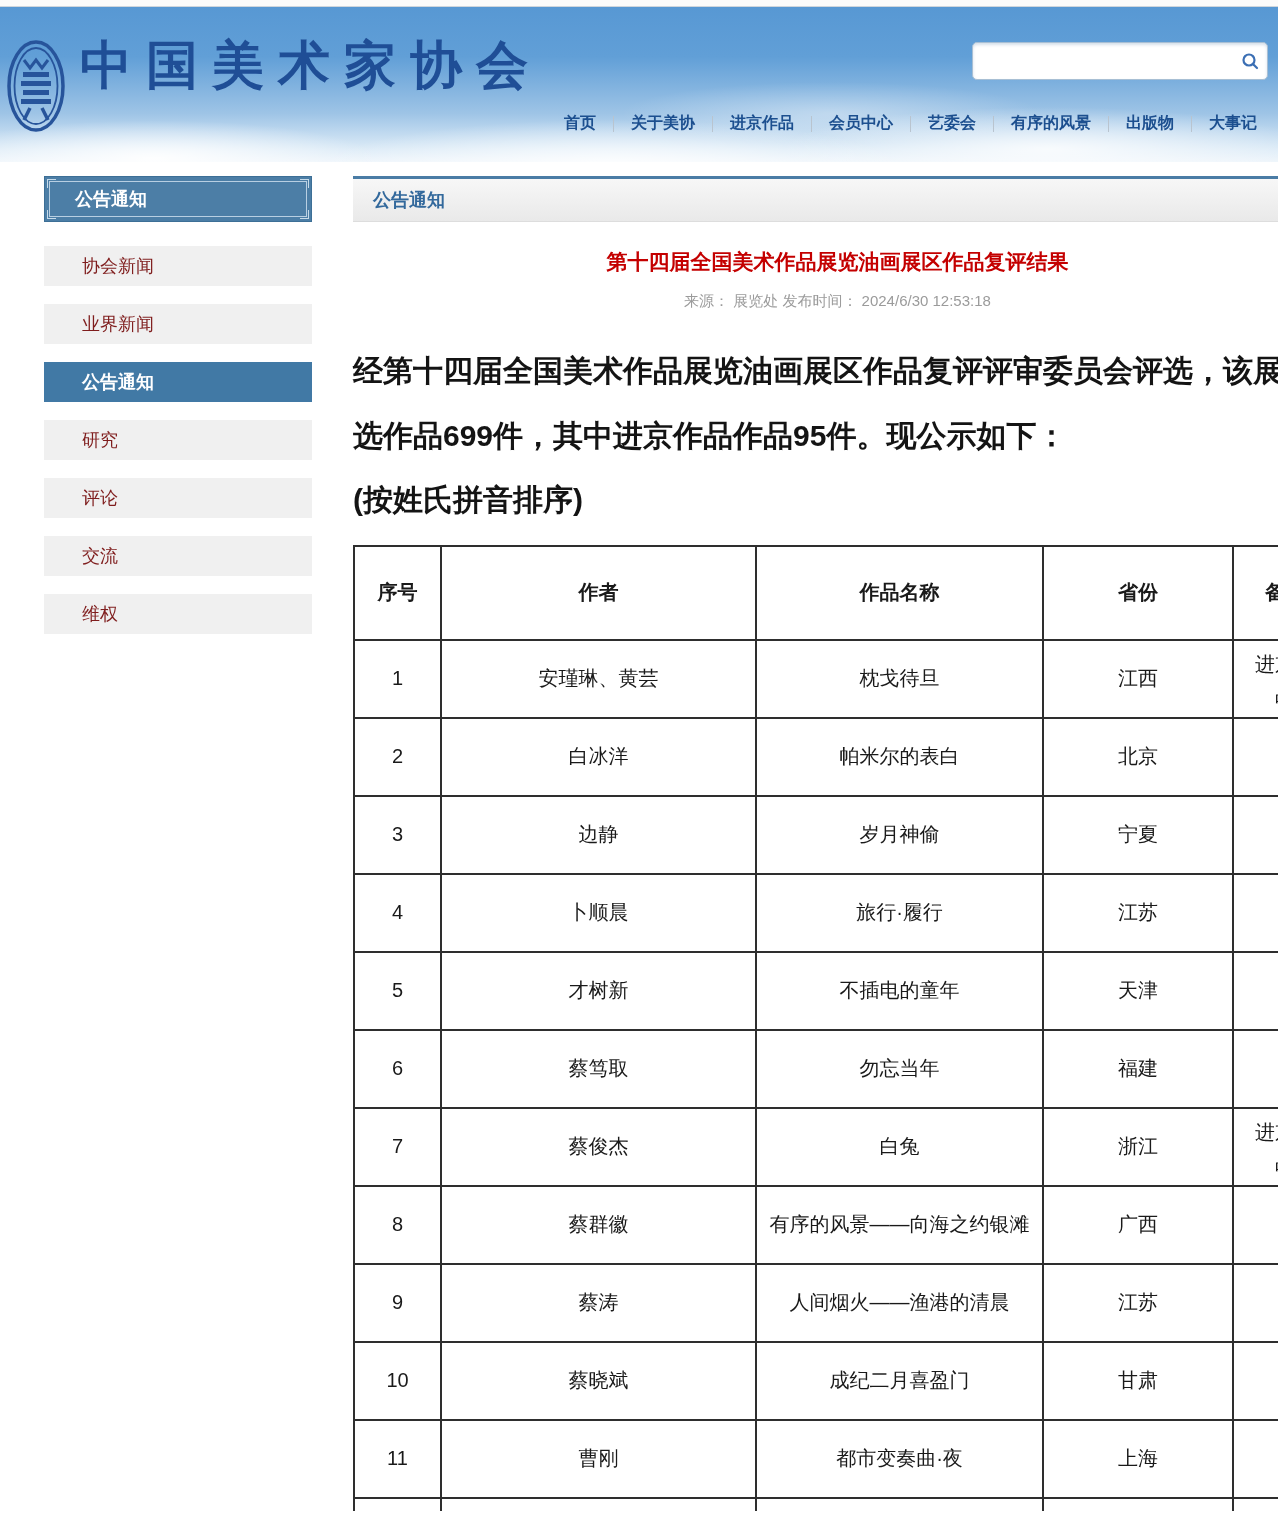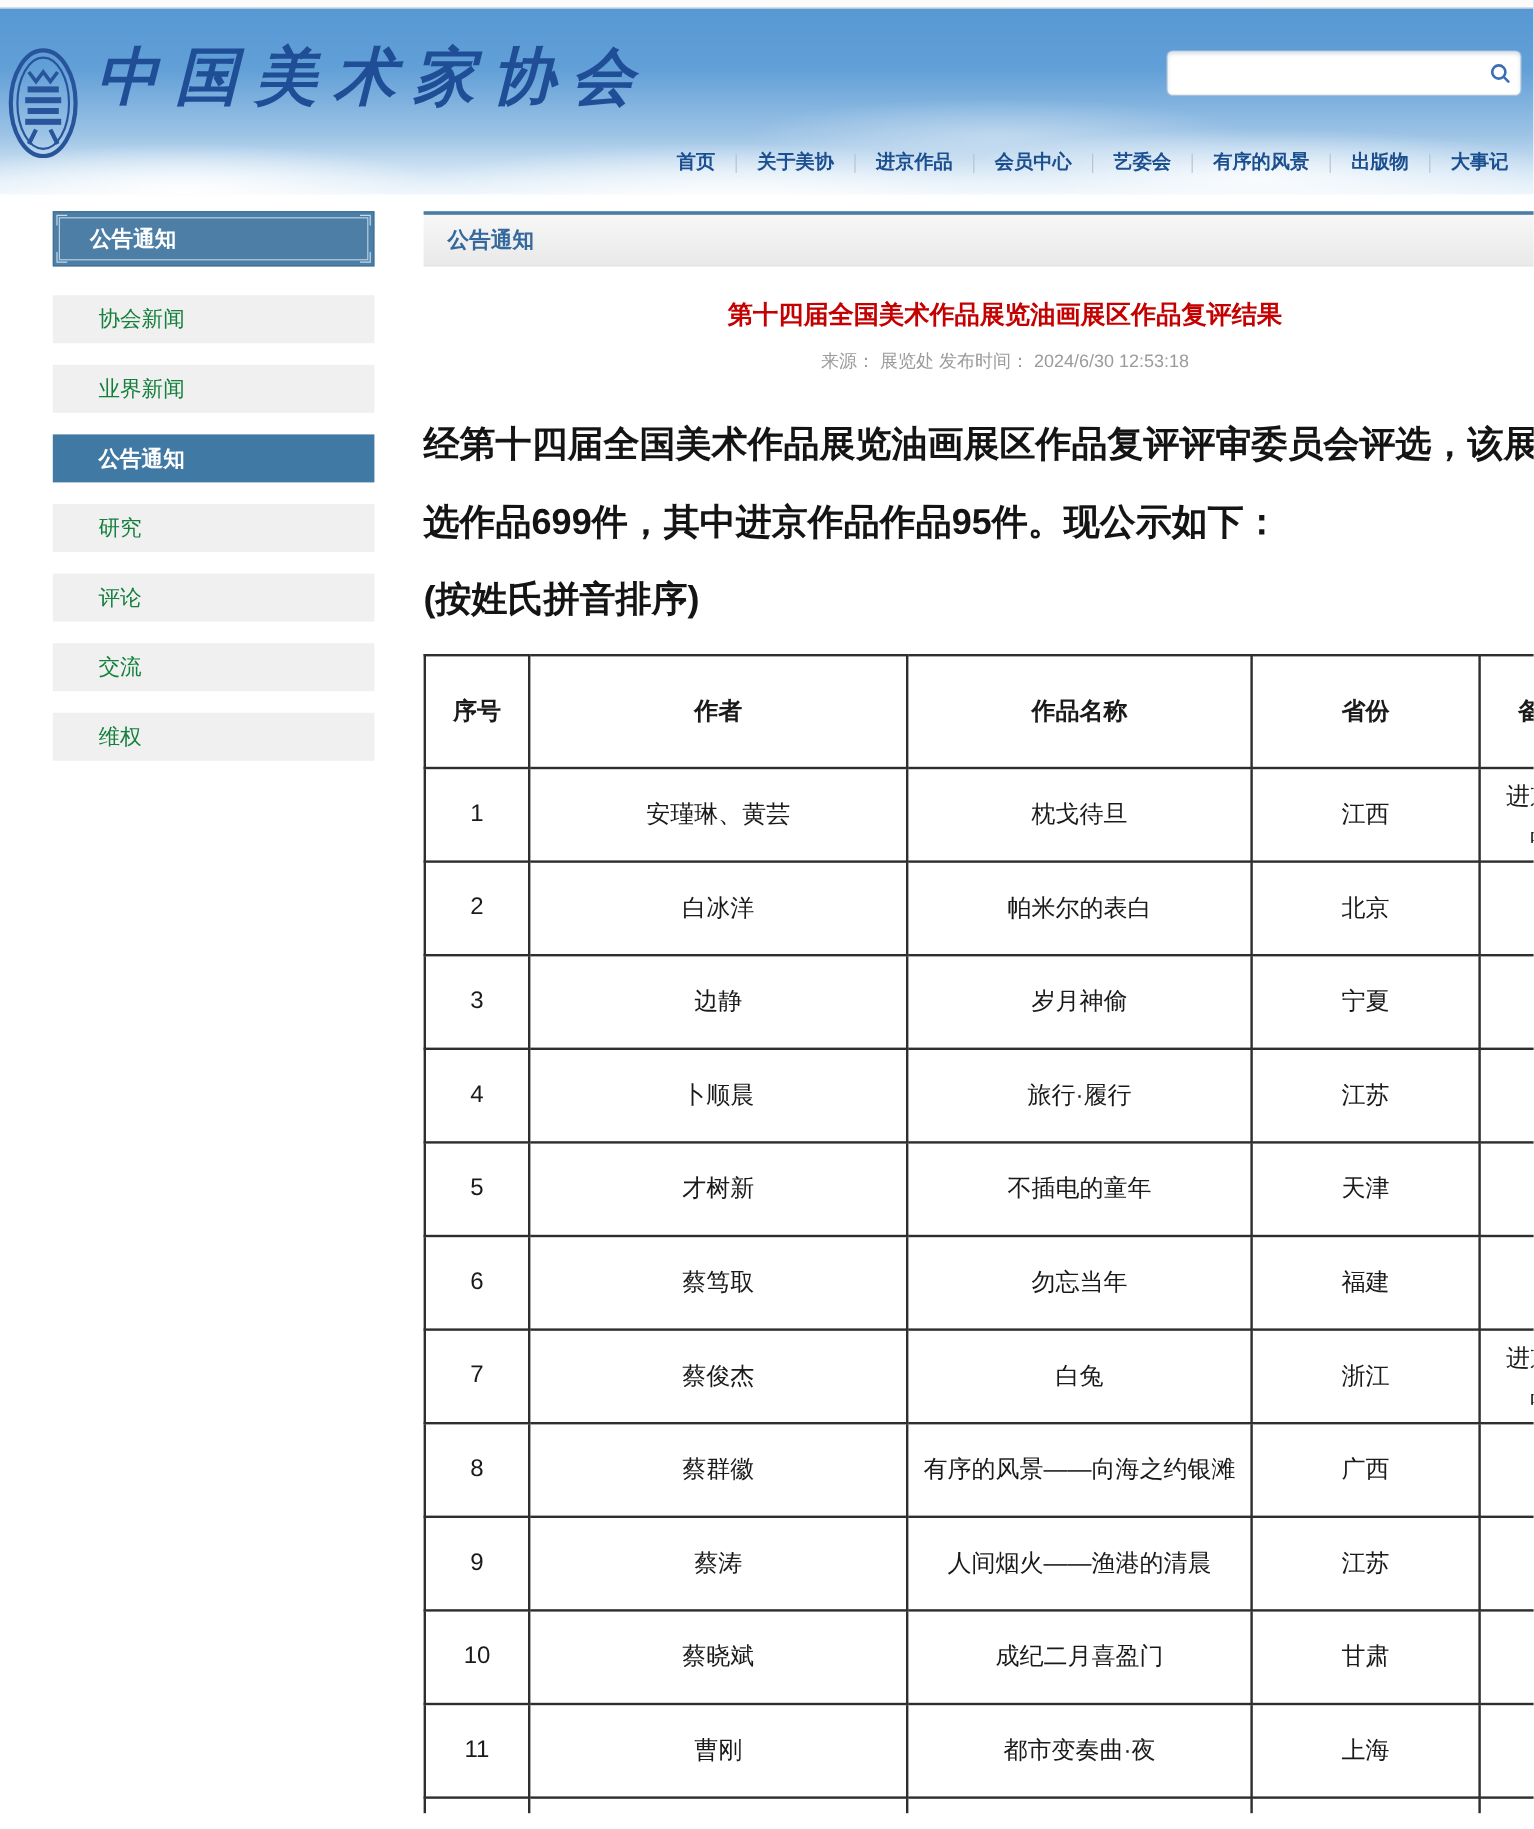--- a/index.html
+++ b/index.html
@@ -14,32 +14,32 @@
       radial-gradient(ellipse 380px 60px at 82% 92%, rgba(255,255,255,.8), rgba(255,255,255,0) 70%),
       radial-gradient(ellipse 300px 45px at 65% 70%, rgba(255,255,255,.35), rgba(255,255,255,0) 70%),
       linear-gradient(#5697d3 0%, #619fd7 35%, #9ec4e6 70%, #dcebf7 92%, #eef5fb 100%);
   }
   .top-strip { position:absolute; top:0; left:0; width:100%; height:7px;
     background:#fbfbfb; border-bottom:1px solid #cfd6dd; }
   .logo-wrap { position:absolute; left:6px; top:32px; display:flex; align-items:flex-start; }
   .seal { width:60px; height:96px; margin-top:6px; }
   .logo-text { margin-left:14px; }
   .logo-cn { font-family:"DejaVu Serif","Liberation Serif",serif; font-weight:bold;
-    font-style:italic; font-size:52px; letter-spacing:14px; color:#1f4e96; line-height:66px; white-space:nowrap; }
+    font-size:52px; letter-spacing:14px; color:#1f4e96; line-height:66px; white-space:nowrap; }
   .logo-en { font-size:26px; font-weight:bold; color:#27549b; letter-spacing:.5px; margin-top:2px; }
 
   .search-box { position:absolute; top:42px; right:10px; width:296px; height:38px;
     background:#fff; border:1px solid #a8bfd4; border-radius:5px;
     box-shadow:inset 0 2px 3px rgba(90,130,170,.25); display:flex; align-items:center; }
   .search-input { flex:1; height:100%; border:none; outline:none; background:transparent;
     padding:0 10px; font-size:15px; color:#333; }
   .search-btn { width:34px; height:100%; border:none; background:transparent; cursor:pointer;
     display:flex; align-items:center; justify-content:center; }
 
-  .main-nav { position:absolute; right:4px; bottom:16px; display:flex; align-items:center; white-space:nowrap; }
+  .main-nav { position:absolute; right:4px; bottom:28px; display:flex; align-items:center; white-space:nowrap; }
   .nav-item { font-size:16px; font-weight:bold; color:#1c4f8f; text-decoration:none;
     padding:0 17px; cursor:pointer; }
   .nav-sep { width:1px; height:16px; background:#b9c4cf; }
 
   
   .page-body { display:flex; padding-top:14px;padding-left:44px; }
   .sidebar { width:268px; flex:0 0 268px; }
   .content { width:1010px; flex:0 0 1010px; margin-left:41px; }
 
   
@@ -47,21 +47,21 @@
     display:flex; align-items:center; padding-left:30px;
     font-size:18px; font-weight:bold; border:1px solid #3d6f96; }
   .panel-frame { position:absolute; inset:4px; border:1px solid rgba(220,235,246,.75); pointer-events:none; }
   .corner { position:absolute; width:9px; height:9px; border:1px solid rgba(220,235,246,.85); }
   .corner.tl { top:2px; left:2px; border-right:none; border-bottom:none; }
   .corner.tr { top:2px; right:2px; border-left:none; border-bottom:none; }
   .corner.bl { bottom:2px; left:2px; border-right:none; border-top:none; }
   .corner.br { bottom:2px; right:2px; border-left:none; border-top:none; }
 
   .side-menu { margin-top:24px; }
-  .side-item { height:40px; margin-bottom:18px; background:#f0f0f0; color:#15803d;
+  .side-item { height:40px; margin-bottom:18px; background:#f0f0f0; color:#7f1d1d;
     font-size:18px; display:flex; align-items:center; padding-left:38px; cursor:pointer; }
   .side-item.active { background:#4179a5; color:#fff; font-weight:bold; }
 
   
   .breadcrumb-bar { height:46px; border-top:3px solid #4a7ca5;
     background:linear-gradient(#f7f7f7, #e9e9e9); display:flex; align-items:center;
     padding-left:20px; border-bottom:1px solid #ddd; width:969px; }
   .breadcrumb-label { color:#33699c; font-size:18px; font-weight:bold; }
 
   .article-title { margin-top:26px; width:969px; text-align:center;

